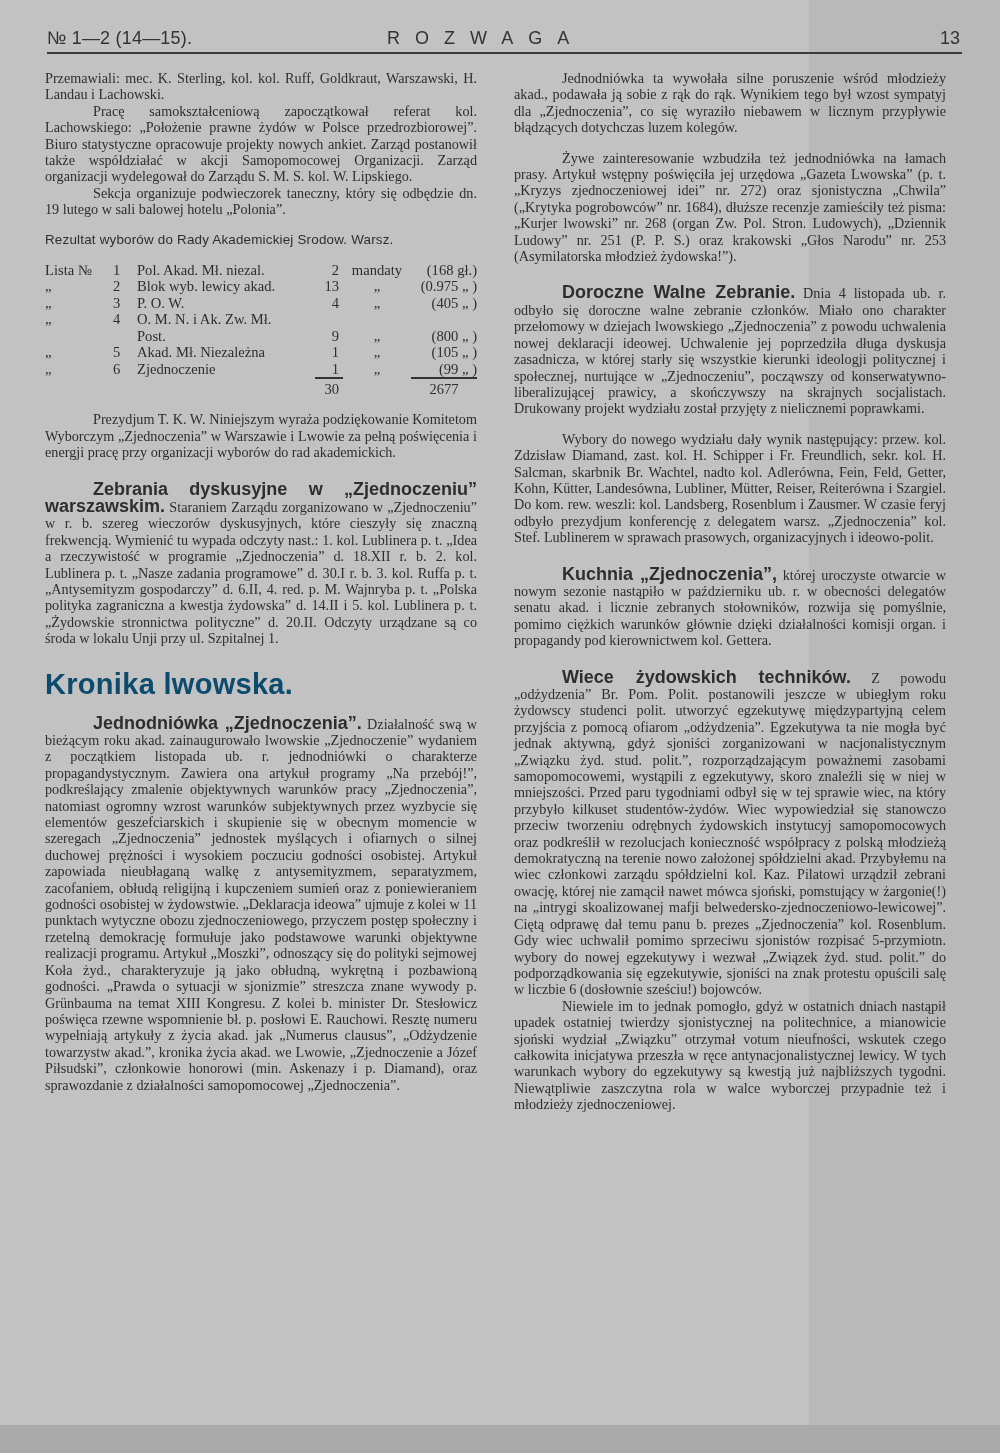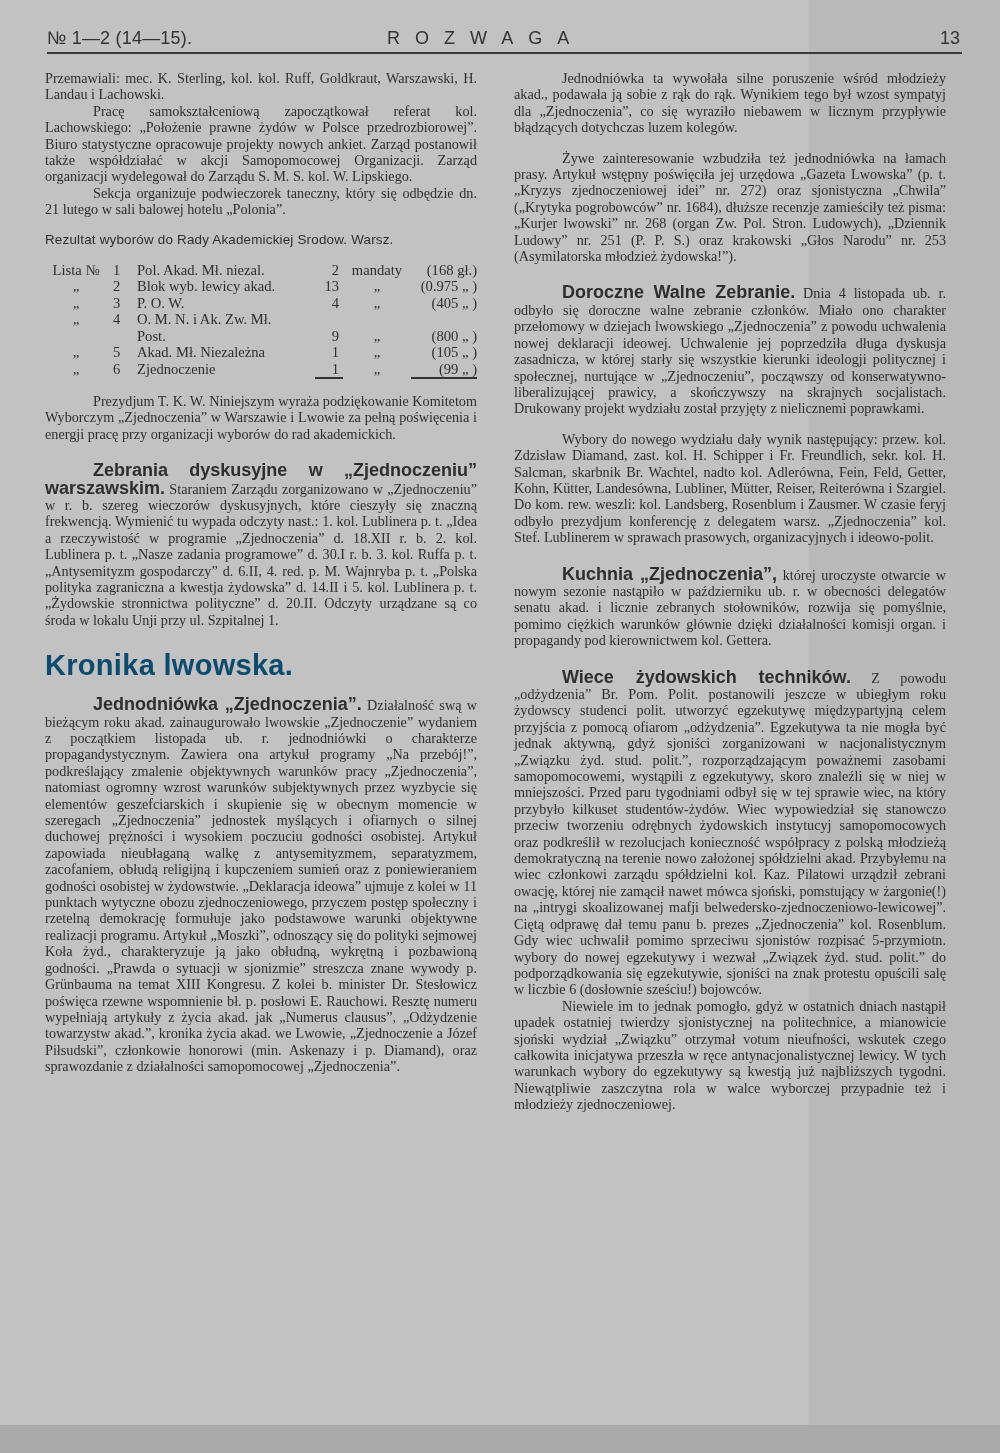--- a/index.html
+++ b/index.html
@@ -56,21 +56,21 @@
     }
 
     table.results {
       border-collapse: collapse;
       margin-top: 14px;
       font-size: 14.6px;
       line-height: 16.4px;
       width: 432px;
     }
     table.results td { padding: 0; vertical-align: top; }
-    td.c-lista { width: 62px; text-align: center; padding-right: 6px !important; }
+    td.c-lista { width: 62px; text-align: left; padding-right: 6px !important; }
     td.c-num { width: 24px; }
     td.c-name { width: 178px; }
     td.c-mand { width: 24px; text-align: right; padding-right: 4px !important; }
     td.c-label { width: 68px; text-align: center; }
     td.c-votes { text-align: right; }
     tr.rule td.ul { border-bottom: 2px solid #333; }
     tr.total td { padding-top: 2px !important; }
 
     .kronika {
       font-family: "Liberation Sans", sans-serif;
@@ -89,21 +89,21 @@
 
   <div class="header">
     <span class="issue">№ 1—2 (14—15).</span>
     <span class="title">ROZWAGA</span>
     <span class="pageno">13</span>
   </div>
 
   <div class="col col-left">
     <p>Przemawiali: mec. K. Sterling, kol. kol. Ruff, Goldkraut, Warszawski, H. Landau i Lachowski.</p>
     <p class="ind">Pracę samokształceniową zapoczątkował referat kol. Lachowskiego: „Położenie prawne żydów w Polsce przedrozbiorowej”. Biuro statystyczne opracowuje projekty nowych ankiet. Zarząd postanowił także współdziałać w akcji Samopomocowej Organizacji. Zarząd organizacji wydelegował do Zarządu S. M. S. kol. W. Lipskiego.</p>
-    <p class="ind">Sekcja organizuje podwieczorek taneczny, który się odbędzie dn. 21 lutego w sali balowej hotelu „Polonia”.</p>
+    <p class="ind">Sekcja organizuje podwieczorek taneczny, który się odbędzie dn. 19 lutego w sali balowej hotelu „Polonia”.</p>
 
     <div class="subhead">Rezultat wyborów do Rady Akademickiej Srodow. Warsz.</div>
 
     <table class="results">
       <tbody>
         <tr>
           <td class="c-lista">Lista №</td>
           <td class="c-num">1</td>
           <td class="c-name">Pol. Akad. Mł. niezal.</td>
           <td class="c-mand">2</td>
@@ -151,20 +151,28 @@
           <td class="c-votes">(105 „ )</td>
         </tr>
         <tr class="rule">
           <td class="c-lista">„</td>
           <td class="c-num">6</td>
           <td class="c-name">Zjednoczenie</td>
           <td class="c-mand ul">1</td>
           <td class="c-label">„</td>
           <td class="c-votes ul">(99 „ )</td>
         </tr>
+        <tr class="total">
+          <td class="c-lista"></td>
+          <td class="c-num"></td>
+          <td class="c-name"></td>
+          <td class="c-mand">30</td>
+          <td class="c-label"></td>
+          <td class="c-votes" style="text-align:center;">2677</td>
+        </tr>
       </tbody>
     </table>
 
     <p class="ind sp-sm">Prezydjum T. K. W. Niniejszym wyraża podziękowanie Komitetom Wyborczym „Zjednoczenia” w Warszawie i Lwowie za pełną poświęcenia i energji pracę przy organizacji wyborów do rad akademickich.</p>
 
     <p class="ind sp-md"><span class="runin">Zebrania dyskusyjne w „Zjednoczeniu” warszawskim.</span><span> Staraniem Zarządu zorganizowano w „Zjednoczeniu” w r. b. szereg wieczorów dyskusyjnych, które cieszyły się znaczną frekwencją. Wymienić tu wypada odczyty nast.: 1. kol. Lublinera p. t. „Idea a rzeczywistość w programie „Zjednoczenia” d. 18.XII r. b. 2. kol. Lublinera p. t. „Nasze zadania programowe” d. 30.I r. b. 3. kol. Ruffa p. t. „Antysemityzm gospodarczy” d. 6.II, 4. red. p. M. Wajnryba p. t. „Polska polityka zagraniczna a kwestja żydowska” d. 14.II i 5. kol. Lublinera p. t. „Żydowskie stronnictwa polityczne” d. 20.II. Odczyty urządzane są co środa w lokalu Unji przy ul. Szpitalnej 1.</span></p>
 
     <div class="kronika">Kronika lwowska.</div>
 
     <p class="ind sp-sm"><span class="runin">Jednodniówka „Zjednoczenia”.</span><span> Działalność swą w bieżącym roku akad. zainaugurowało lwowskie „Zjednoczenie” wydaniem z początkiem listopada ub. r. jednodniówki o charakterze propagandystycznym. Zawiera ona artykuł programy „Na przebój!”, podkreślający zmalenie objektywnych warunków pracy „Zjednoczenia”, natomiast ogromny wzrost warunków subjektywnych przez wyzbycie się elementów geszefciarskich i skupienie się w obecnym momencie w szeregach „Zjednoczenia” jednostek myślących i ofiarnych o silnej duchowej prężności i wysokiem poczuciu godności osobistej. Artykuł zapowiada nieubłaganą walkę z antysemityzmem, separatyzmem, zacofaniem, obłudą religijną i kupczeniem sumień oraz z poniewieraniem godności osobistej w żydowstwie. „Deklaracja ideowa” ujmuje z kolei w 11 punktach wytyczne obozu zjednoczeniowego, przyczem postęp społeczny i rzetelną demokrację formułuje jako podstawowe warunki objektywne realizacji programu. Artykuł „Moszki”, odnoszący się do polityki sejmowej Koła żyd., charakteryzuje ją jako obłudną, wykrętną i pozbawioną godności. „Prawda o sytuacji w sjonizmie” streszcza znane wywody p. Grünbauma na temat XIII Kongresu. Z kolei b. minister Dr. Stesłowicz poświęca rzewne wspomnienie bł. p. posłowi E. Rauchowi. Resztę numeru wypełniają artykuły z życia akad. jak „Numerus clausus”, „Odżydzenie towarzystw akad.”, kronika życia akad. we Lwowie, „Zjednoczenie a Józef Piłsudski”, członkowie honorowi (min. Askenazy i p. Diamand), oraz sprawozdanie z działalności samopomocowej „Zjednoczenia”.</span></p>

